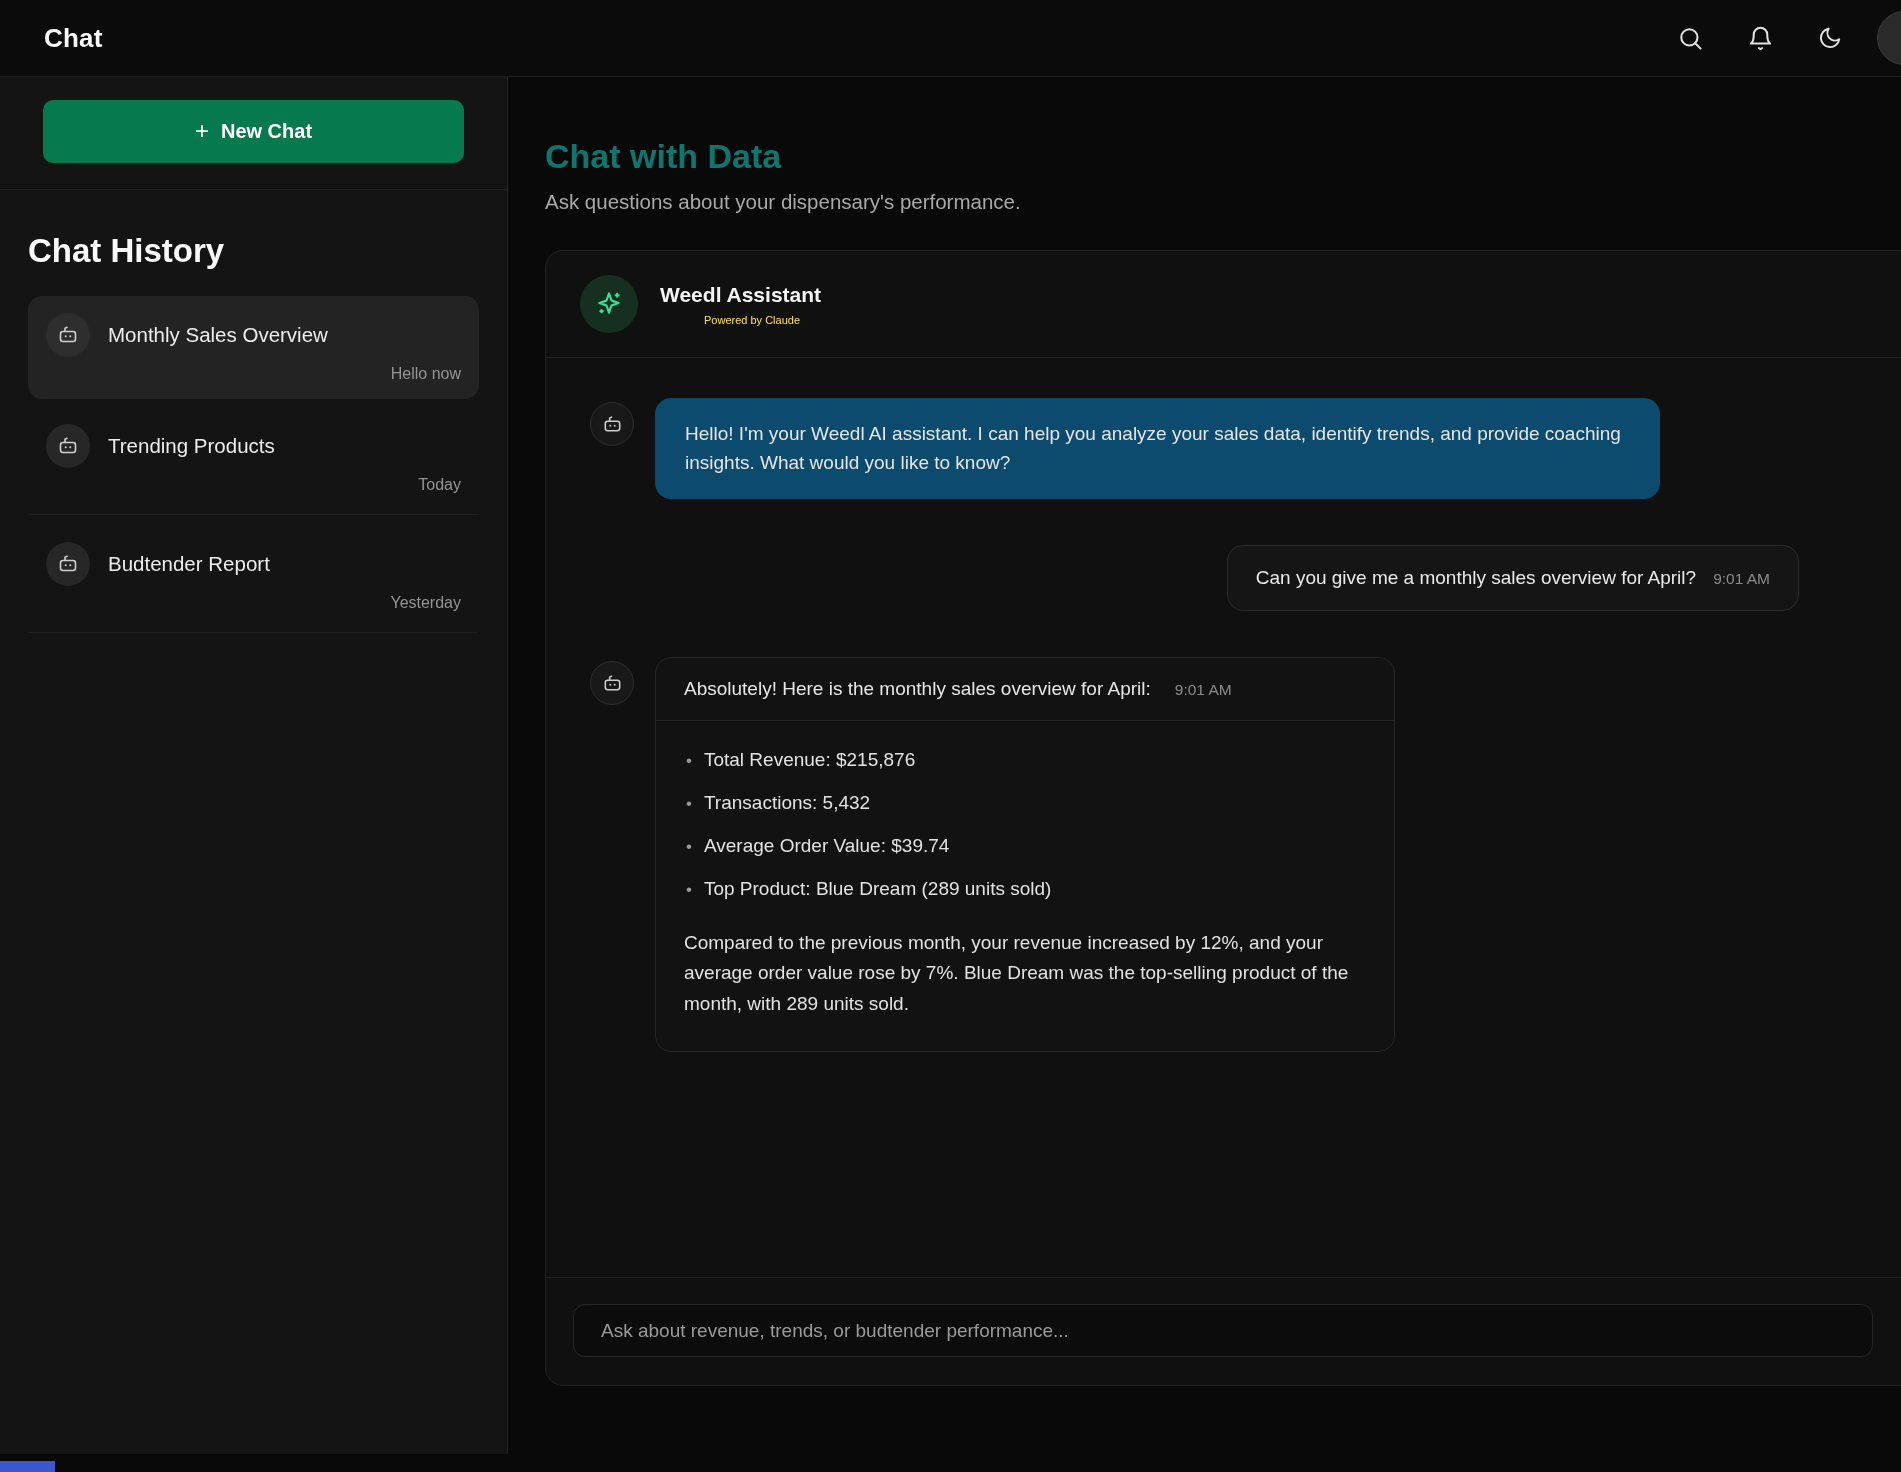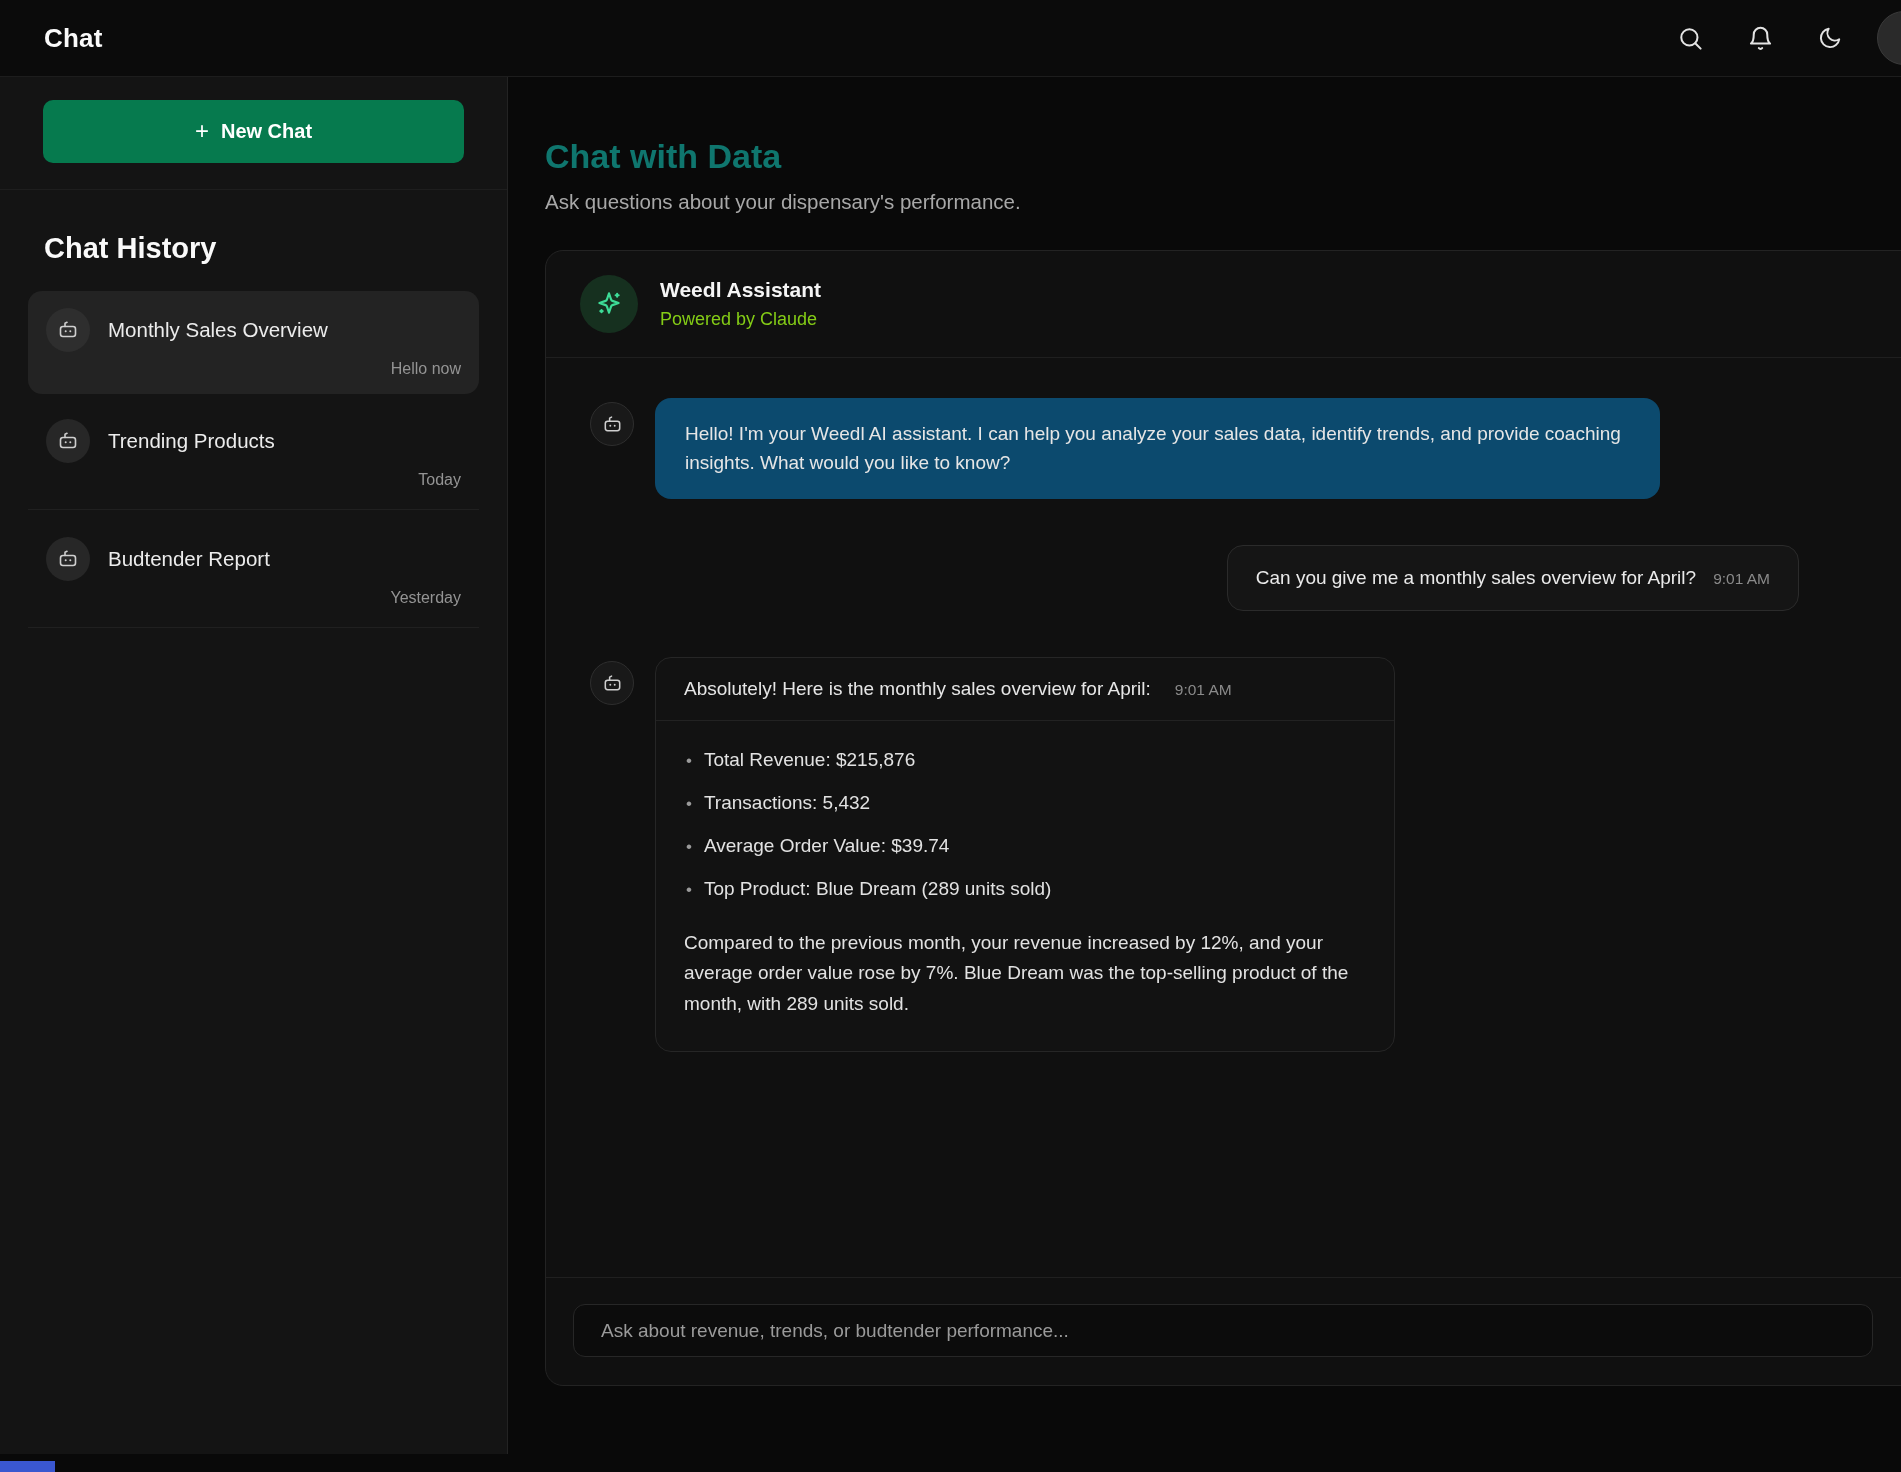--- a/index.html
+++ b/index.html
@@ -59,21 +59,21 @@
   .new-chat-btn {
     width:100%; height:63px;
     background:#067a4e; border:none; border-radius:10px;
     color:#ffffff; font-size:20px; font-weight:bold;
     font-family:"Liberation Sans", sans-serif;
     display:flex; align-items:center; justify-content:center; gap:12px;
     cursor:pointer;
   }
   .new-chat-btn .plus { font-size:24px; font-weight:normal; line-height:1; margin-top:-2px; }
   .history { padding:42px 28px 0; }
-  .history-title { font-size:29px; font-weight:bold; color:#fafafa; margin:0 16px 26px; }
+  .history-title { font-size:33px; font-weight:bold; color:#fafafa; margin:0 0 26px; }
   .chat-item {
     border-radius:14px; padding:17px 18px 16px; cursor:pointer;
     margin-bottom:8px;
   }
   .chat-item.active { background:#232323; }
   .chat-item .row1 { display:flex; align-items:center; gap:18px; }
   .bot-circle {
     width:44px; height:44px; border-radius:50%; background:#272727;
     display:flex; align-items:center; justify-content:center;
     color:#cfcfcf; flex-shrink:0;
@@ -96,21 +96,21 @@
   .card-header {
     display:flex; align-items:center; gap:22px;
     padding:24px 34px; border-bottom:1px solid #1f1f1f; flex-shrink:0;
   }
   .assistant-avatar {
     width:58px; height:58px; border-radius:50%;
     background:#16301f; display:flex; align-items:center; justify-content:center;
     color:#3ddc97;
   }
   .assistant-name { font-size:21px; font-weight:bold; color:#f5f5f5; }
-  .assistant-sub { font-size:18px; color:#84cc16; margin-top:7px; }
+  .assistant-sub { font-size:11px; color:#fde047; margin-top:7px;margin-left:44px; }
 
   .messages { flex:1; padding:40px 130px 30px 44px; display:flex; flex-direction:column; overflow:hidden; }
   .msg-row { display:flex; align-items:flex-start; gap:21px; }
   .msg-avatar {
     width:44px; height:44px; border-radius:50%;
     background:#191919; border:1px solid #2e2e2e;
     display:flex; align-items:center; justify-content:center;
     color:#cfcfcf; flex-shrink:0; margin-top:4px;
   }
   .bubble-assistant {

